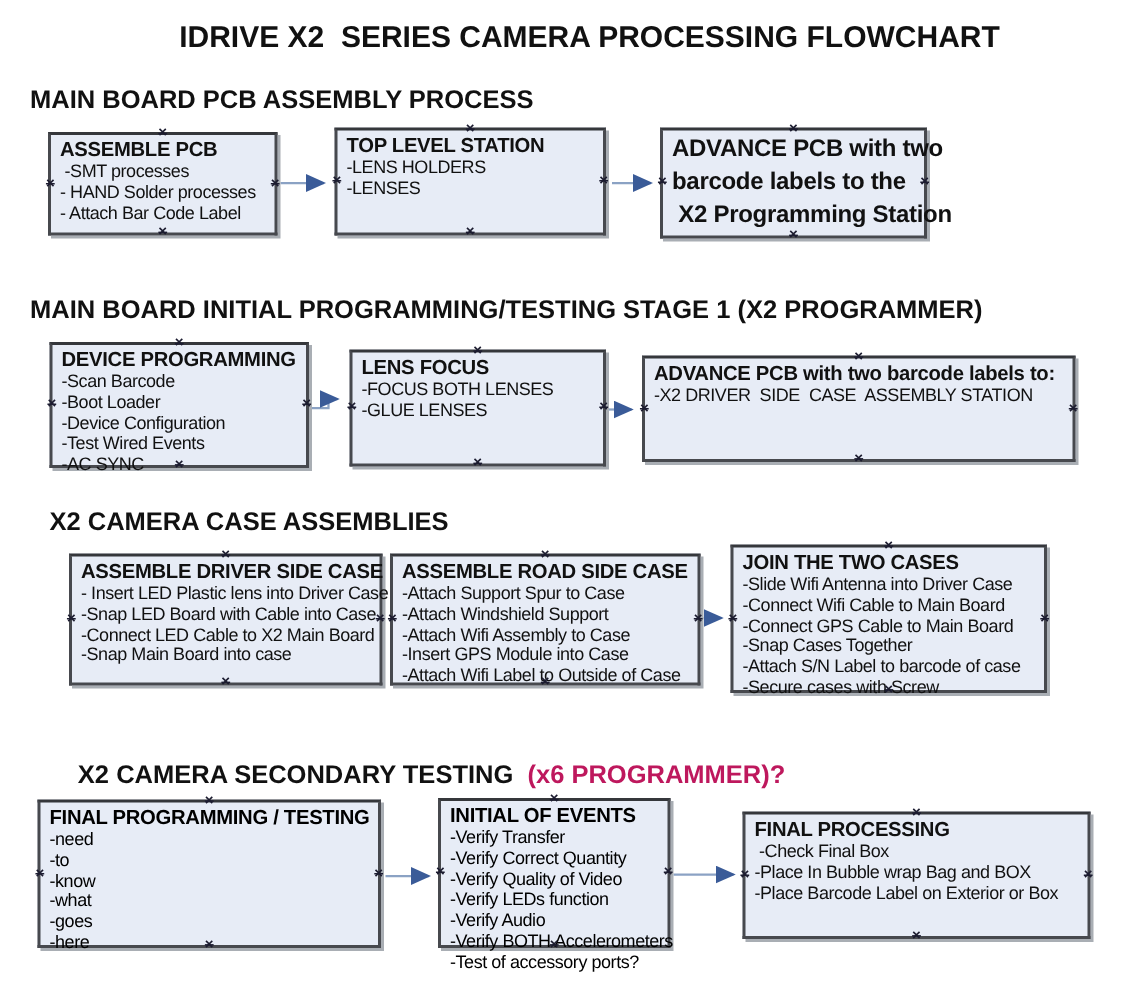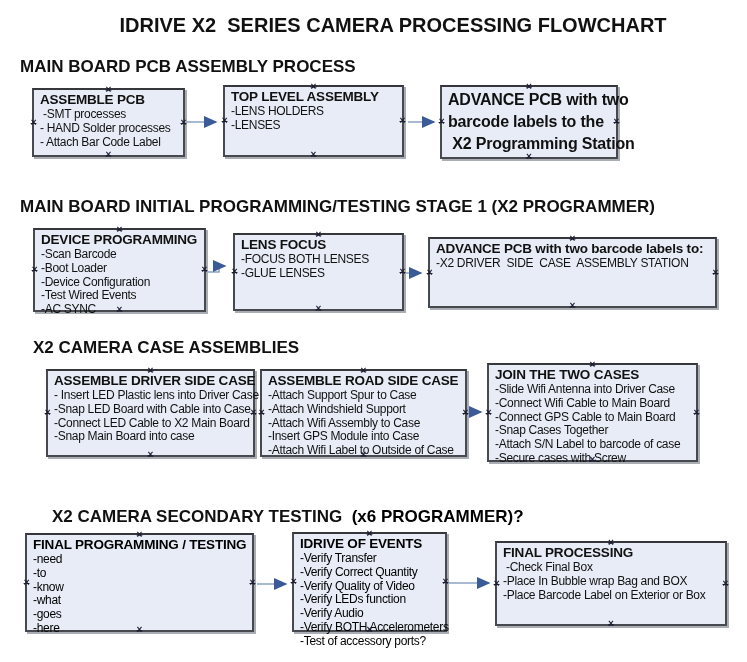--- a/index.html
+++ b/index.html
@@ -1,21 +1,21 @@
 <!DOCTYPE html>
 <html><head>
 <meta charset="utf-8">
 <style>
   html,body{margin:0;padding:0;background:#ffffff;}
   body{font-family:"Liberation Sans",sans-serif;color:#111;}
   .canvas{position:relative;width:747px;height:662px;background:#ffffff;overflow:hidden;padding-left:39px;}
   .title{position:absolute;top:14px;left:0;width:100%;text-align:center;
          font-size:20px;font-weight:bold;white-space:pre;color:#111;}
   .sec{position:absolute;font-size:17px;font-weight:bold;white-space:pre;color:#111;}
-  .red-text{color:#000000;}
+  .red-text{color:#be185d;}
   .box{position:absolute;background:#e7ecf6;border:2px solid #47494e;border-top-color:#35373b;
        box-shadow:2px 2px 0 #a9aeb4;box-sizing:border-box;padding:2px 4px 2px 6px;}
   .box .bt{font-size:13.5px;font-weight:bold;letter-spacing:-0.2px;line-height:16px;white-space:pre;}
   .box .ln{font-size:12px;letter-spacing:-0.3px;line-height:13.8px;white-space:pre;}
   .box.boldlines .ln{font-size:16px;font-weight:bold;letter-spacing:-0.2px;line-height:22px;}
   .box.red .bt,.box.red .ln{color:#000000;}
   .anchor{position:absolute;font-size:10px;font-weight:bold;line-height:8px;width:9px;height:8px;
           text-align:center;color:#1c1c30;text-decoration:line-through;pointer-events:none;}
   .anchor.top{left:50%;top:0;transform:translate(-50%,-55%);}
   .anchor.bottom{left:50%;top:100%;transform:translate(-50%,-45%);}
@@ -58,21 +58,21 @@
     <div class="ln"> -SMT processes</div>
     <div class="ln">- HAND Solder processes</div>
     <div class="ln">- Attach Bar Code Label</div>
   <span class="anchor top">×</span>
       <span class="anchor bottom">×</span>
       <span class="anchor left">×</span>
       <span class="anchor right">×</span>
     </div>
 
   <div class="box" style="left:223px;top:85px;width:181px;height:72px;">
-    <div class="bt">TOP LEVEL ASSEMBLY</div>
+    <div class="bt">TOP LEVEL STATION</div>
     <div class="ln">-LENS HOLDERS</div>
     <div class="ln">-LENSES</div>
   <span class="anchor top">×</span>
       <span class="anchor bottom">×</span>
       <span class="anchor left">×</span>
       <span class="anchor right">×</span>
     </div>
 
   <div class="box boldlines" style="left:440px;top:85px;width:178px;height:74px;">
     <div class="ln">ADVANCE PCB with two</div>
@@ -163,21 +163,21 @@
     <div class="ln">-what</div>
     <div class="ln">-goes</div>
     <div class="ln">-here</div>
   <span class="anchor top">×</span>
       <span class="anchor bottom">×</span>
       <span class="anchor left">×</span>
       <span class="anchor right">×</span>
     </div>
 
   <div class="box red" style="left:292px;top:532px;width:155px;height:100px;">
-    <div class="bt">IDRIVE OF EVENTS</div>
+    <div class="bt">INITIAL OF EVENTS</div>
     <div class="ln">-Verify Transfer</div>
     <div class="ln">-Verify Correct Quantity</div>
     <div class="ln">-Verify Quality of Video</div>
     <div class="ln">-Verify LEDs function</div>
     <div class="ln">-Verify Audio</div>
     <div class="ln">-Verify BOTH Accelerometers</div>
     <div class="ln">-Test of accessory ports?</div>
   <span class="anchor top">×</span>
       <span class="anchor bottom">×</span>
       <span class="anchor left">×</span>

